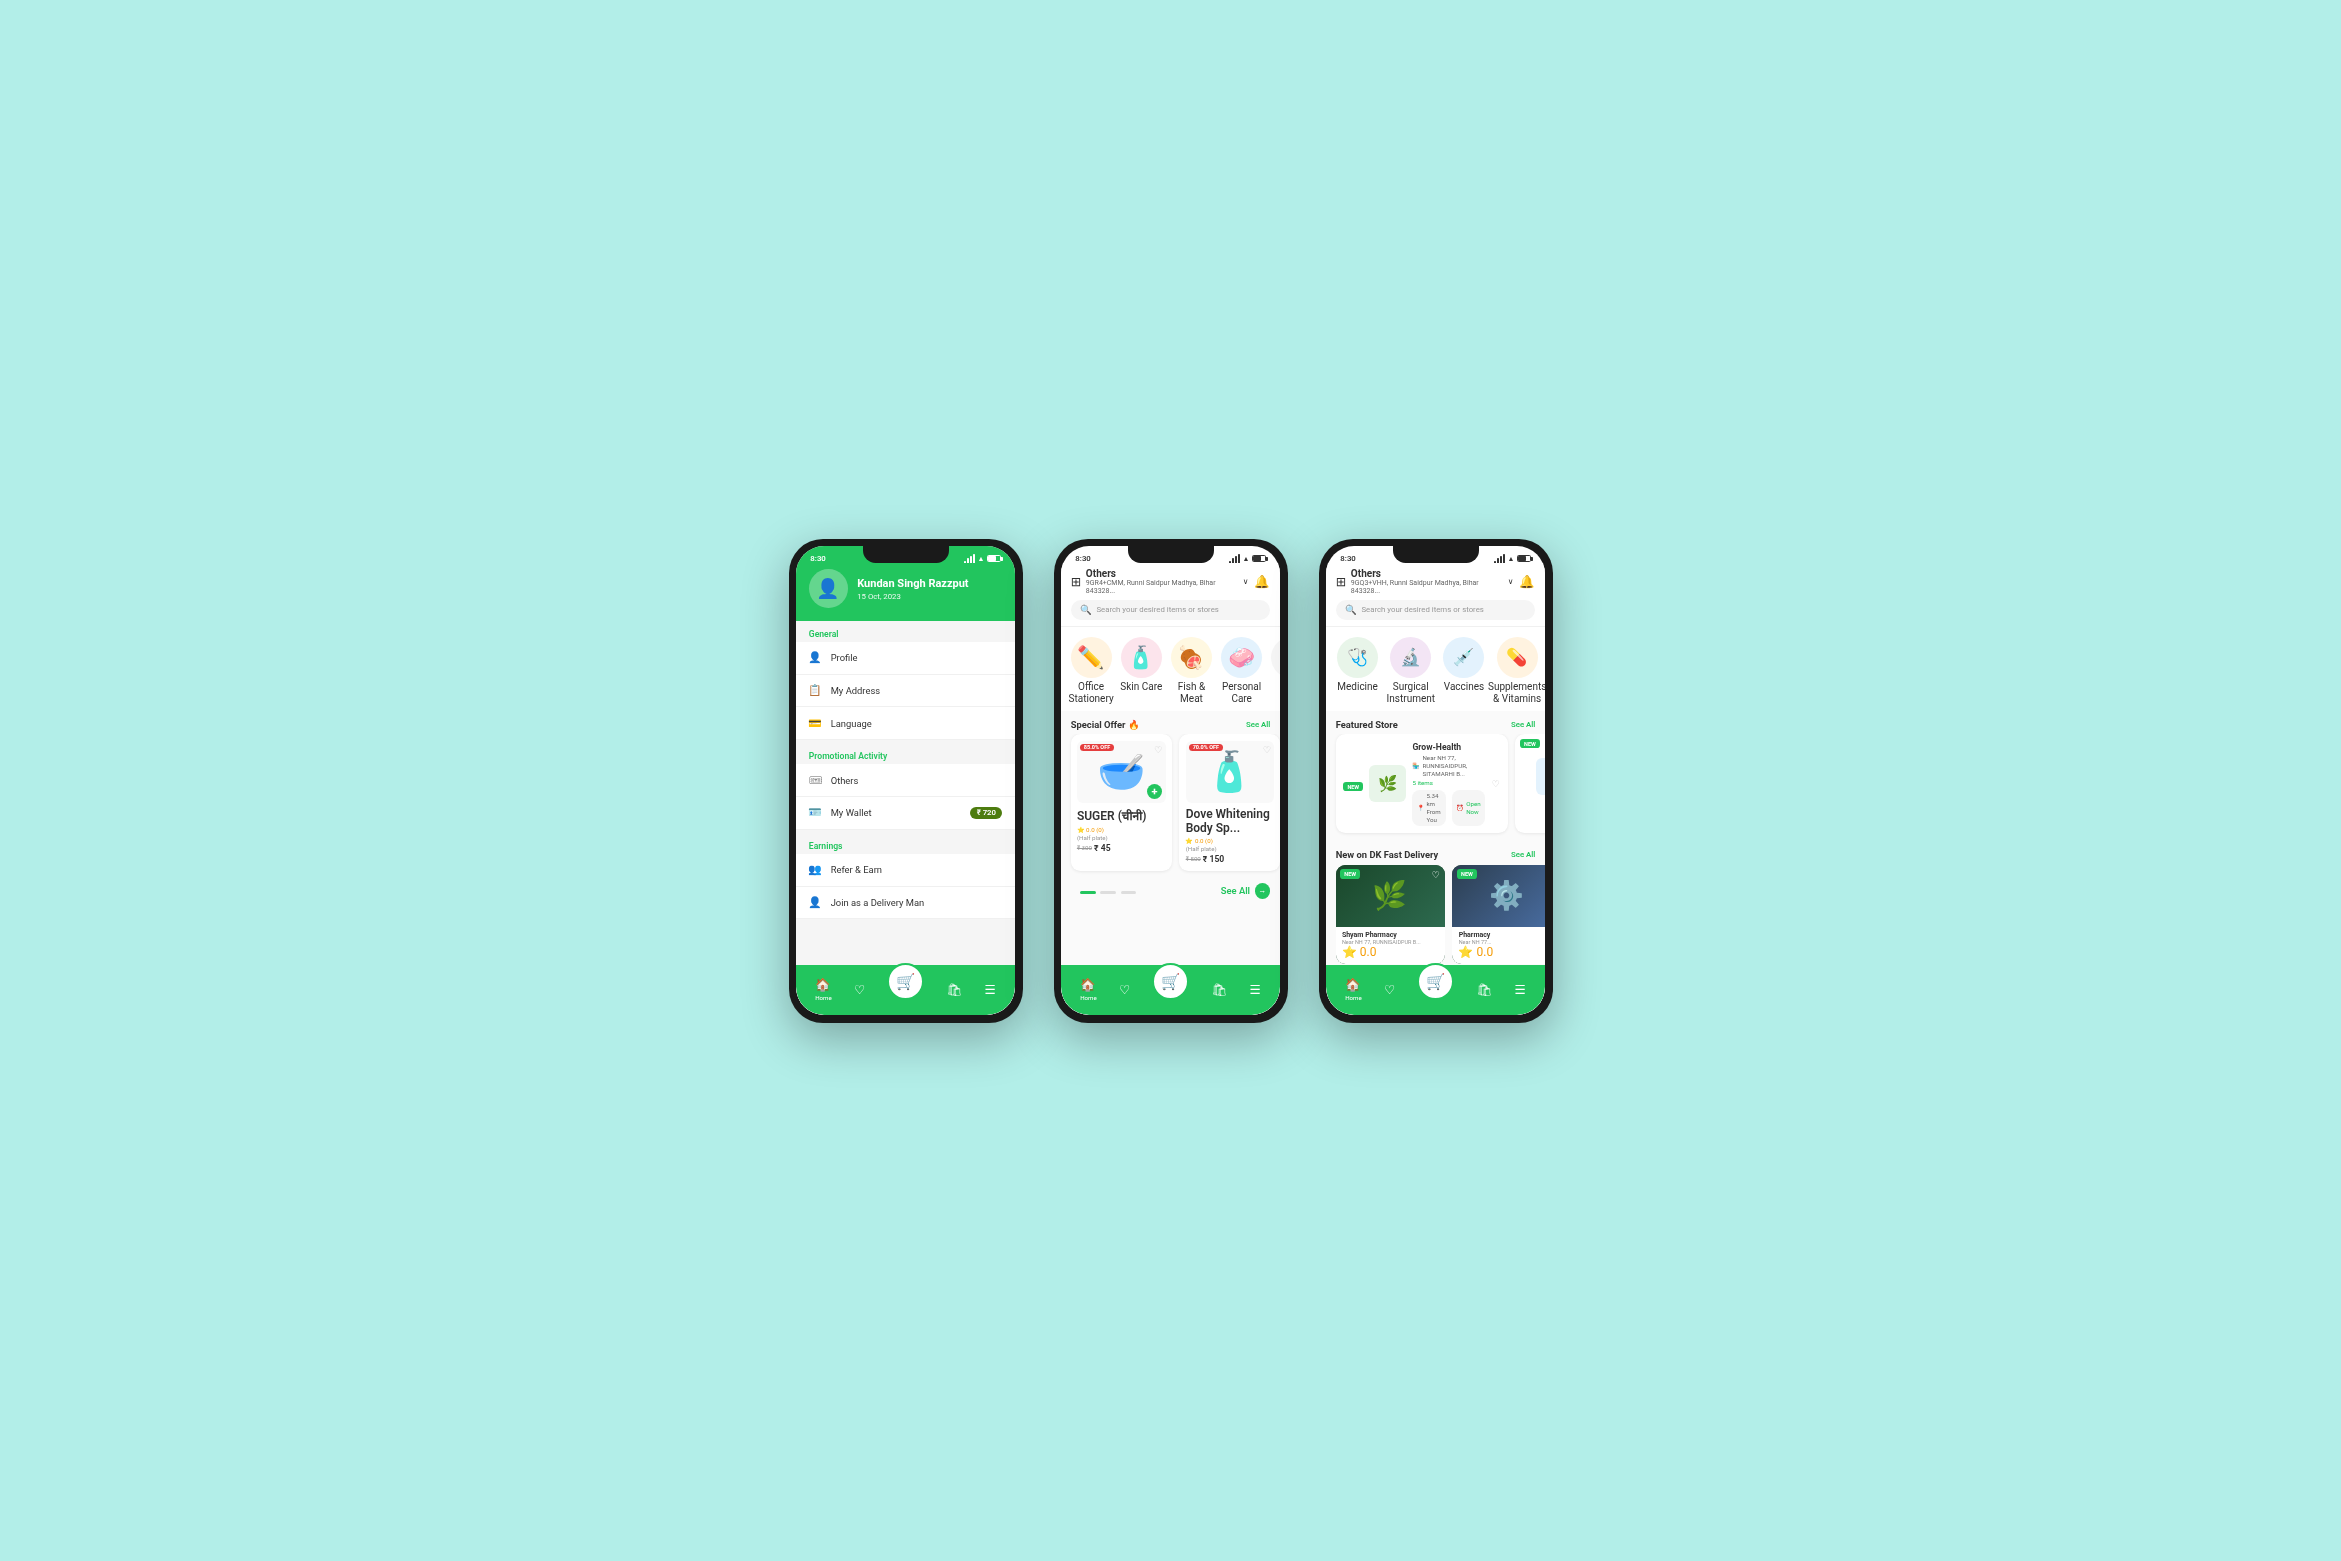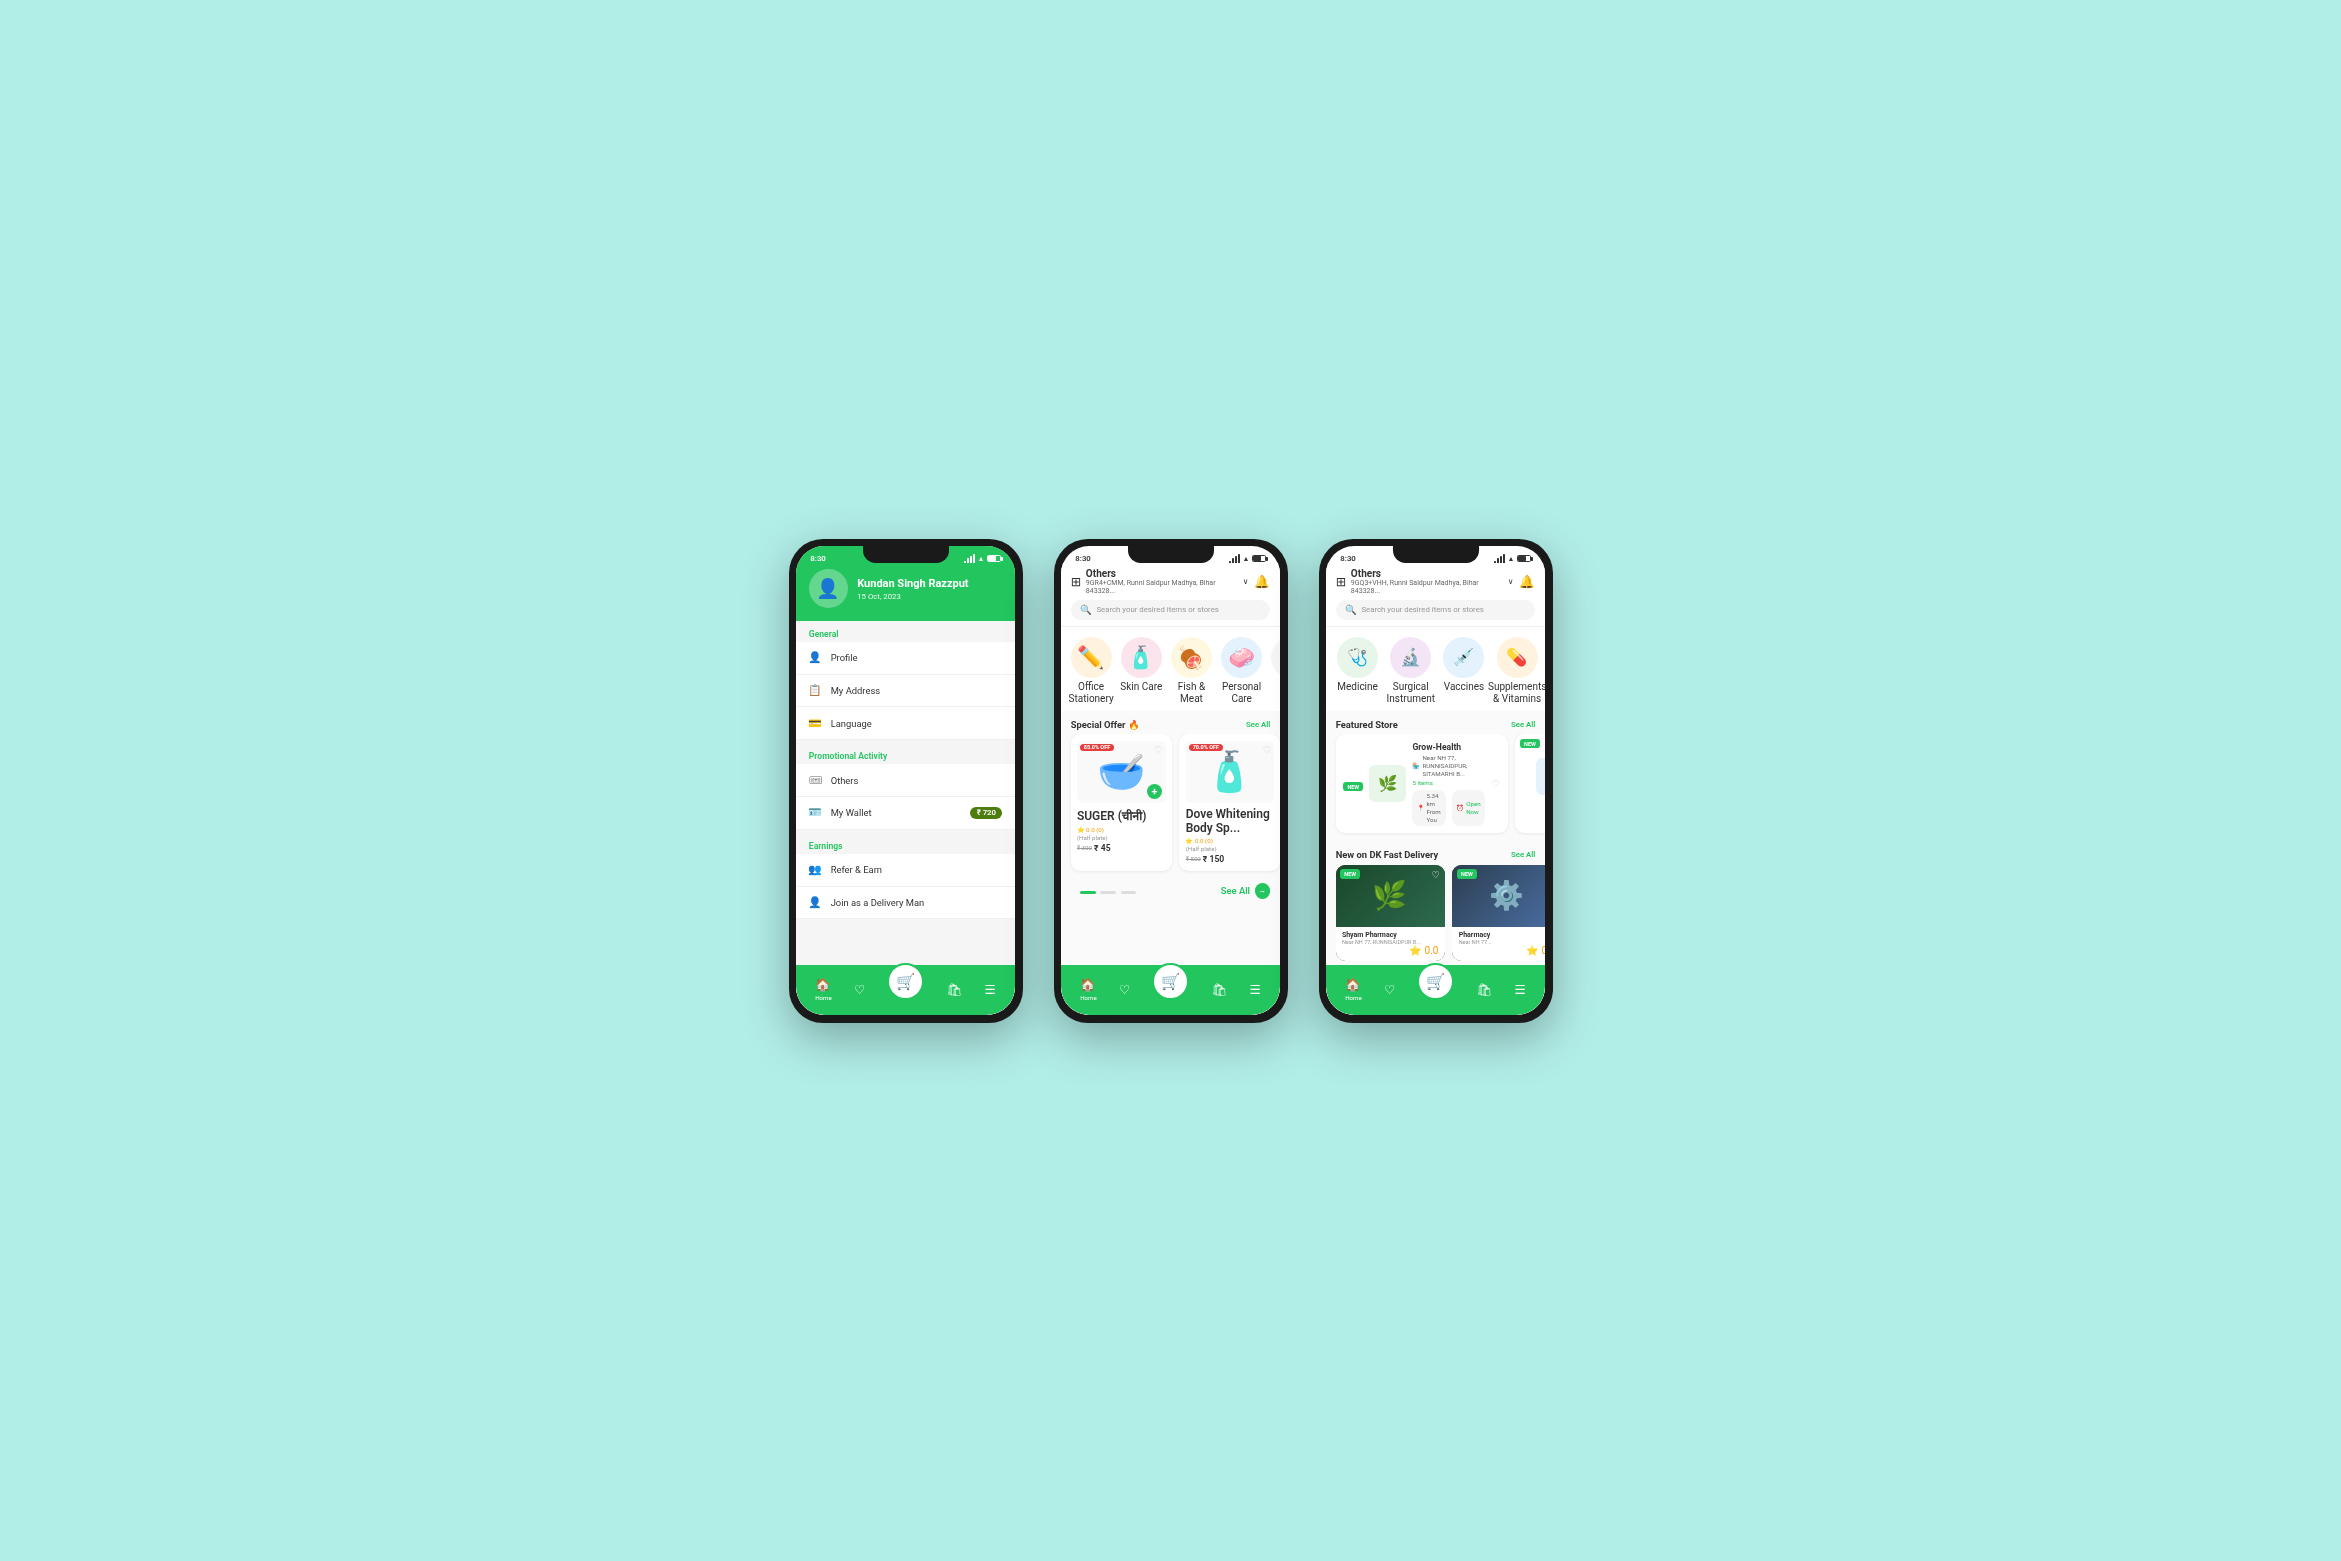--- a/index.html
+++ b/index.html
@@ -420,21 +420,21 @@
       font-size: 25px;
       background: linear-gradient(135deg, #1a472a, #2d6a4f);
       position: relative;
     }
     .new-store-bottom {
       background: white;
       padding: 4.7px 6.2px;
     }
     .new-store-name { font-size: 7px; font-weight: 700; color: #333; }
     .new-store-loc { font-size: 5.5px; color: #999; }
-    .new-store-rating { font-size: 10px; color: #f59e0b; text-align: right; }
+    .new-store-rating { font-size: 12px; color: #f59e0b; }
     .new-badge-overlay {
       position: absolute;
       top: 4.7px;
       left: 4.7px;
       background: #22c55e;
       color: white;
       font-size: 5.5px;
       font-weight: 700;
       padding: 1.6px 3.9px;
       border-radius: 3.1px;

